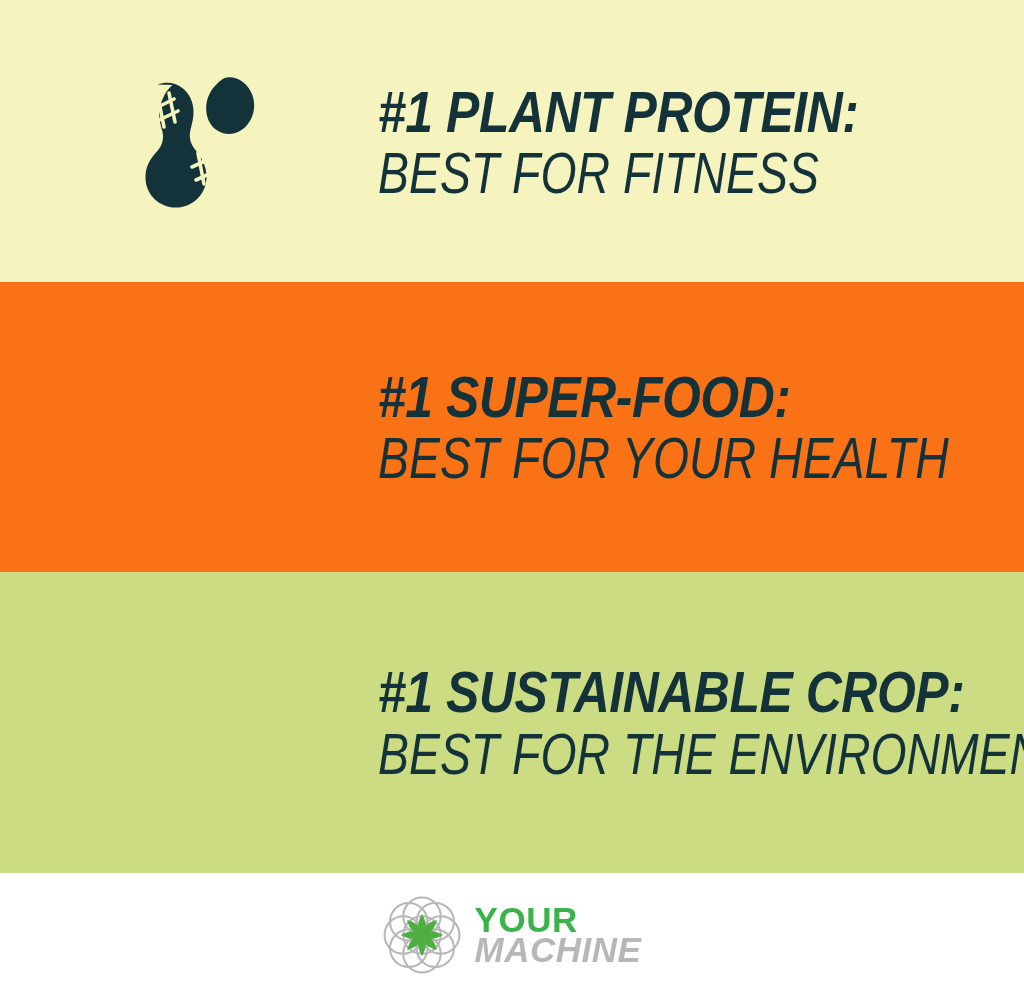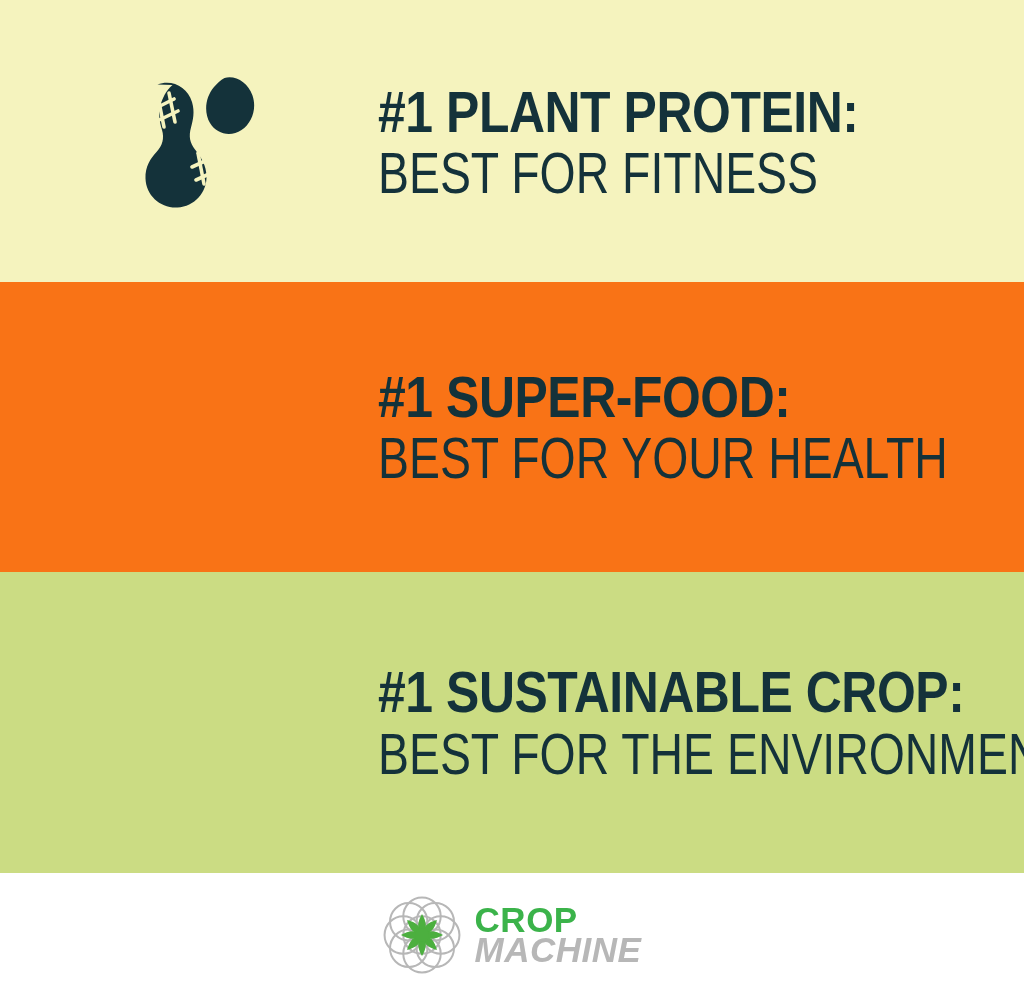--- a/index.html
+++ b/index.html
@@ -44,20 +44,21 @@
   }
   .icon-peanut   { left: 112px; top: 72px;  }
   .icon-broccoli { left: 136px; top: 355px; }
 
   .text-slot {
     flex: 1 1 auto;
     display: flex;
     flex-direction: column;
     justify-content: center;
     padding-right: 24px;
+    font-style: italic;
   }
 
   .headline {
     color: #14323A;
     font-family: "Liberation Sans Narrow", "Liberation Sans", sans-serif;
     font-weight: 700;
     font-size: 58px;
     line-height: 0.96;
     letter-spacing: -0.5px;
     transform: scaleX(0.86);
@@ -244,19 +245,19 @@
               <path d="M0 -27 C 6 -17 7 -8 0 0 C -7 -8 -6 -17 0 -27 Z" transform="rotate(180)"></path>
               <path d="M0 -27 C 6 -17 7 -8 0 0 C -7 -8 -6 -17 0 -27 Z" transform="rotate(225)"></path>
               <path d="M0 -27 C 6 -17 7 -8 0 0 C -7 -8 -6 -17 0 -27 Z" transform="rotate(270)"></path>
               <path d="M0 -27 C 6 -17 7 -8 0 0 C -7 -8 -6 -17 0 -27 Z" transform="rotate(315)"></path>
             </g>
             <circle cx="0" cy="0" r="9"></circle>
           </g>
         </g>
       </svg>
       <div class="logo-words">
-        <span class="logo-word logo-clean">CROP</span>
+        <span class="logo-word logo-clean">YOUR</span>
         <span class="logo-word logo-machine">MACHINE</span>
       </div>
     </div>
   </footer>
 
 </div>
 
 </body></html>

